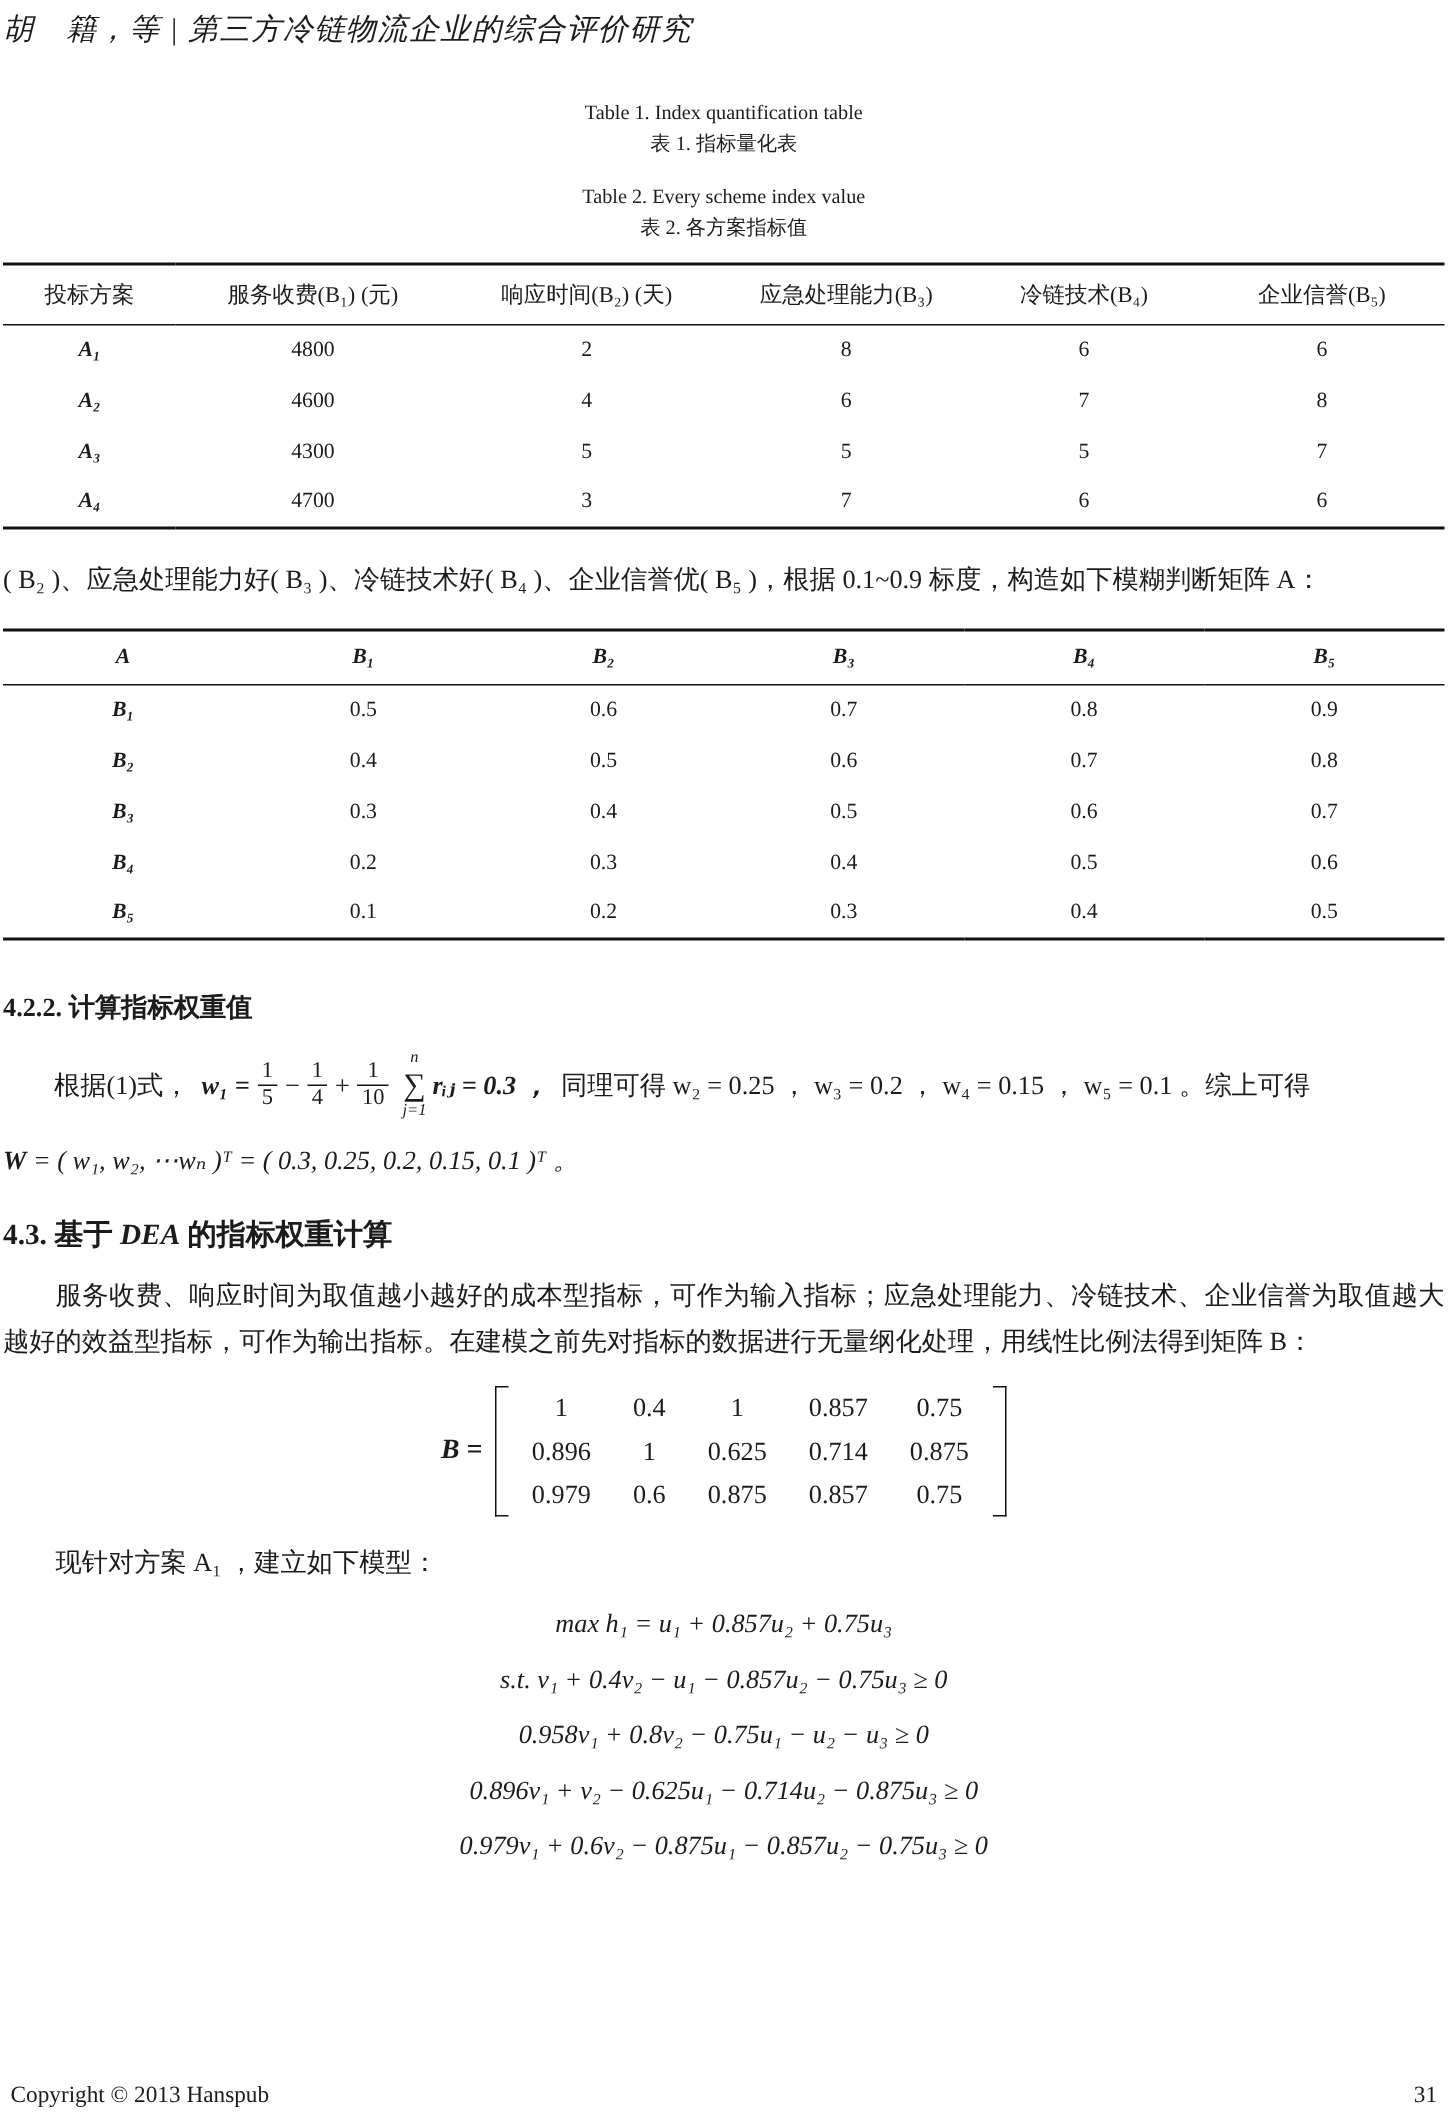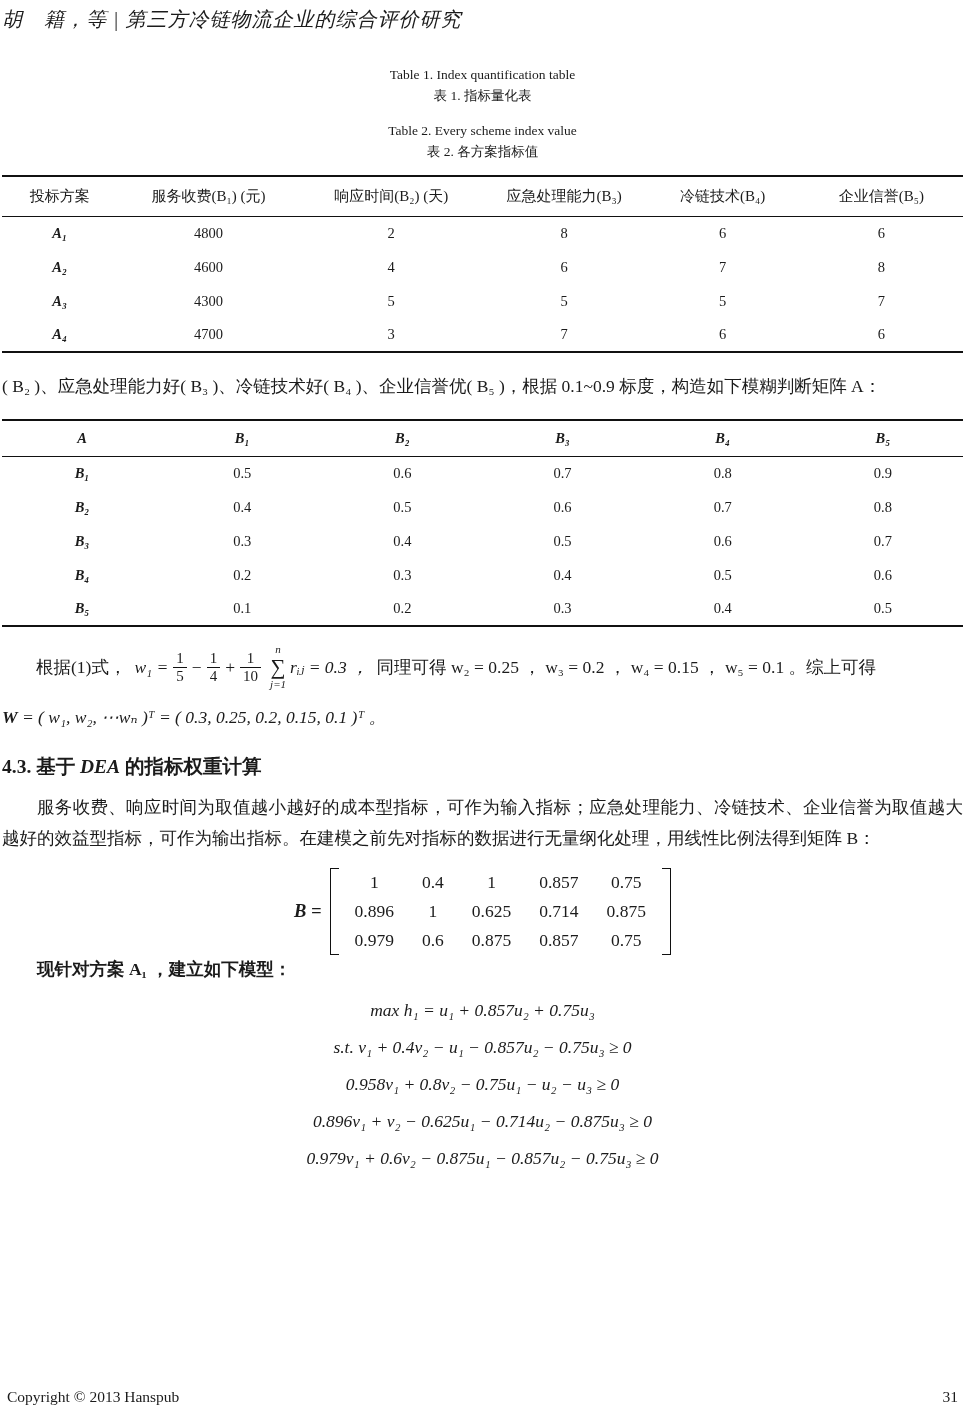--- a/index.html
+++ b/index.html
@@ -36,21 +36,21 @@
   .lab { font-style:italic;font-weight:bold; }
 
   .para { font-size:17.5px; line-height:26px; margin-top:20px; }
 
   .h422 { margin-top:32px; font-size:17.5px; font-weight:bold; }
 
   .formula-line {
     margin-top:8px; padding-left:34px; height:64px;
     display:flex; align-items:center; font-size:17.5px; white-space:nowrap;
   }
-  .formula-line .mi { font-style:italic; }
+  .formula-line .mi { font-style:italic;font-weight:bold; }
   .formula-line .gap { display:inline-block; width:8px; }
   .frac { display:inline-flex; flex-direction:column; align-items:center;
           font-size:15px; line-height:17px; margin:0 5px; vertical-align:middle; }
   .frac .den { border-top:1.3px solid #111; padding:0 3px; }
   .frac .num { padding:0 3px; }
   .sumblk { display:inline-flex; flex-direction:column; align-items:center;
             line-height:11px; margin:0 4px; }
   .sumblk .lim { font-size:11px; font-style:italic; line-height:11px; }
   .sumblk .sym { font-size:21px; line-height:24px; }
 
@@ -66,21 +66,21 @@
 
   .matrixb-wrap { margin-top:14px; display:flex; justify-content:center; align-items:stretch; }
   .mlabel { align-self:center; font-weight:bold; font-style:italic;
             font-size:18.5px; margin-right:8px; }
   .bracket { width:9px; border:1.8px solid #111; }
   .bracket.left  { border-right:none; margin-right:2px; }
   .bracket.right { border-left:none;  margin-left:2px; }
   .mtable { width:auto; }
   .mtable td { padding:3px 14px; font-size:17.5px; height:29px; }
 
-  .model-intro { margin-top:2px; font-size:17.5px; text-indent:2em;font-weight:bold; }
+  .model-intro { margin-top:18px; font-size:17.5px; text-indent:2em; }
   .eqline { text-align:center; font-size:17.5px; font-style:italic; margin-top:15px; line-height:22px; }
   .eqline.first { margin-top:18px; }
 
   .footer { position:absolute; left:0; right:0; bottom:8px;
             display:flex; justify-content:space-between; padding:0 7px;
             font-size:15.5px; }
 </style>
 </head>
 <body>
 
@@ -196,20 +196,21 @@
         <td class="lab">B₅</td>
         <td>0.1</td>
         <td>0.2</td>
         <td>0.3</td>
         <td>0.4</td>
         <td>0.5</td>
       </tr>
     </tbody>
   </table>
 
+  <div class="h422">4.2.2. 计算指标权重值</div>
 
   <div class="formula-line">
     <span>根据(1)式，</span>
     <span class="gap"></span>
     <span class="mi">w₁ =</span>
     <span class="frac">
       <span class="num">1</span>
       <span class="den">5</span>
     </span>
     <span>−</span>

